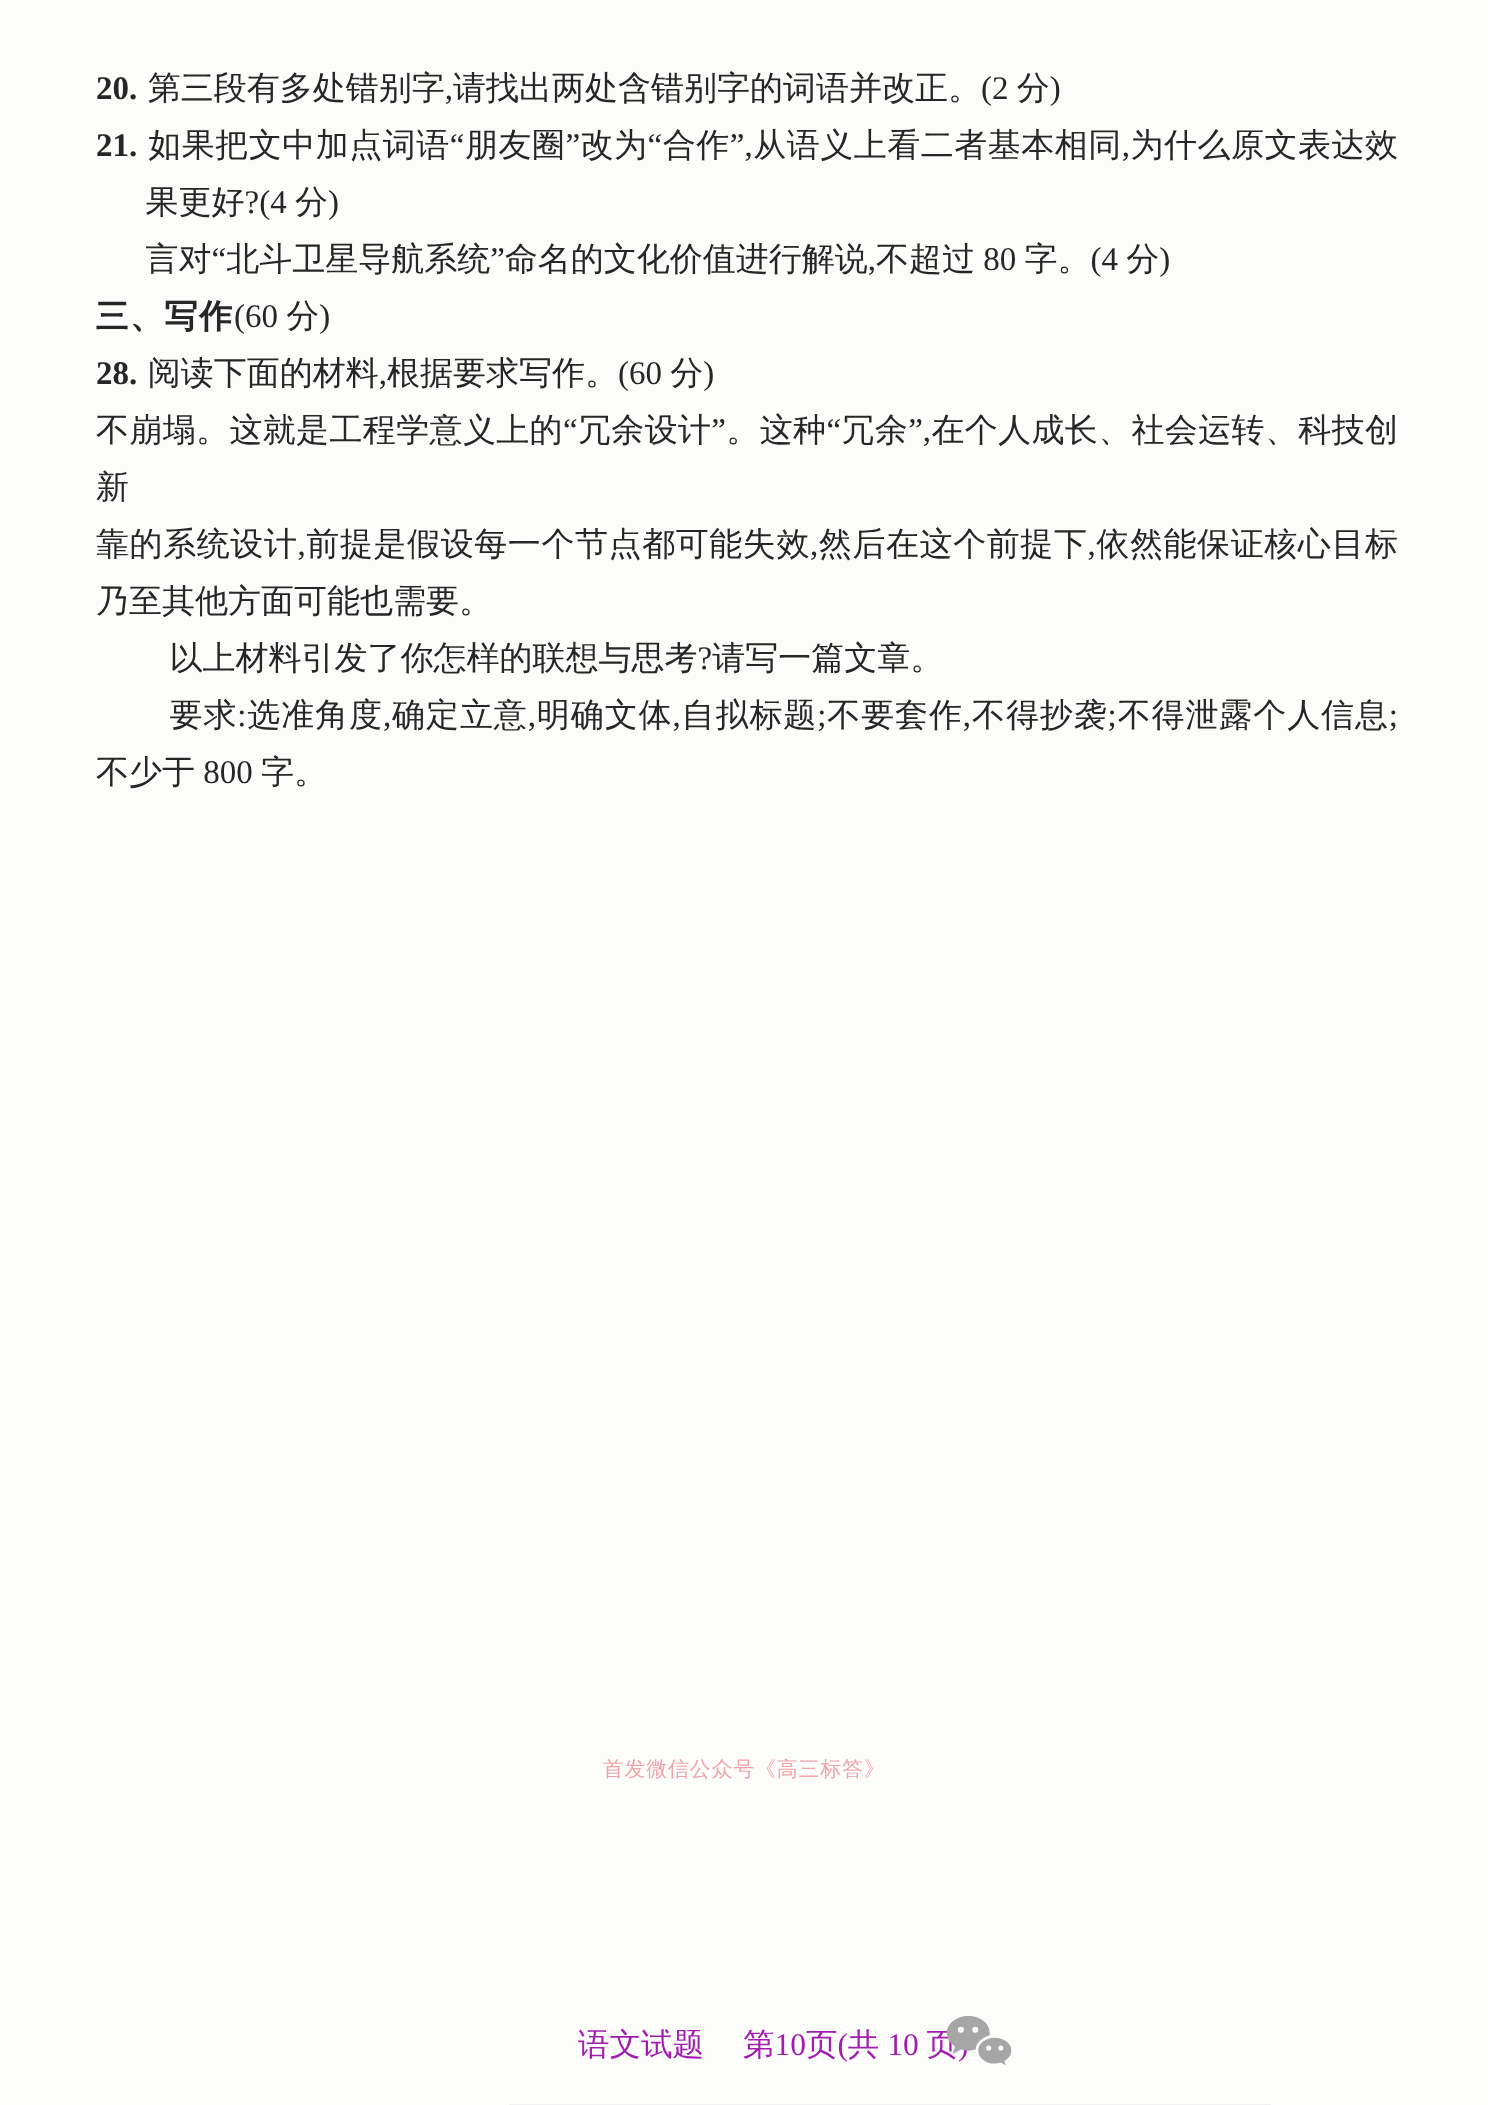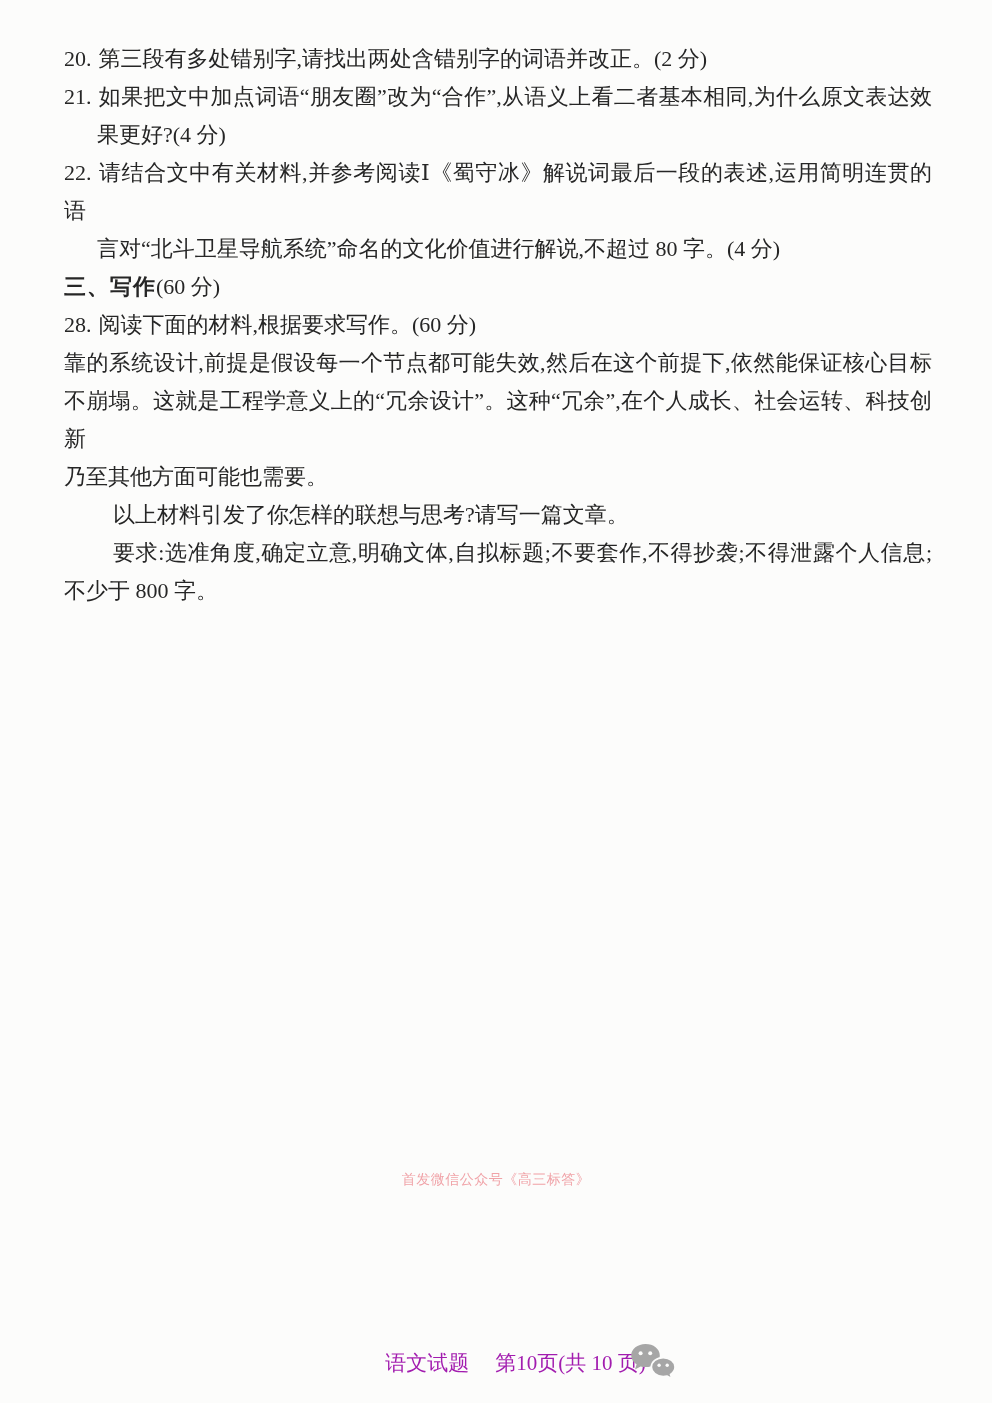--- a/index.html
+++ b/index.html
@@ -16,21 +16,21 @@
     position:absolute;
     left:64px; right:60px; top:40px;
     font-size:22px;
     line-height:38px;
   }
   .line { min-height:38px; }
   .nw { white-space:nowrap; }
   .just { text-align:justify; text-align-last:justify; }
   .ind33 { padding-left:33px; }
   .ind49 { padding-left:49px; }
-  .qnum { font-weight:normal; margin-right:7px; }
+  .qnum { font-weight:bold; margin-right:7px; }
   .sec-title {
     font-weight:bold;
     font-family:Liberation Serif, serif;
     letter-spacing:1px;
   }
   .watermark {
     position:absolute;
     top:1171px; left:0; right:0;
     text-align:center;
     font-size:14px;
@@ -58,29 +58,28 @@
 
 <div class="page">
 
   <main class="content">
 
     <div class="line nw"><b class="qnum">20.</b><span>第三段有多处错别字,请找出两处含错别字的词语并改正。(2 分)</span></div>
 
     <div class="line just"><b class="qnum">21.</b><span>如果把文中加点词语“朋友圈”改为“合作”,从语义上看二者基本相同,为什么原文表达效</span></div>
     <div class="line nw ind33"><span>果更好?(4 分)</span></div>
 
-    <div class="line just"><b class="qnum">22.</b><span>请结合文中有关材料,并参考阅读Ⅰ《蜀守冰》解说词最后一段的表述,运用简明连贯的语</span></div>
     <div class="line nw ind33"><span>言对“北斗卫星导航系统”命名的文化价值进行解说,不超过 80 字。(4 分)</span></div>
 
     <div class="line nw"><span class="sec-title">三、写作</span><span>(60 分)</span></div>
 
     <div class="line nw"><b class="qnum">28.</b><span>阅读下面的材料,根据要求写作。(60 分)</span></div>
 
+    <div class="line just"><span>不崩塌。这就是工程学意义上的“冗余设计”。这种“冗余”,在个人成长、社会运转、科技创新</span></div>
     <div class="line just"><span>靠的系统设计,前提是假设每一个节点都可能失效,然后在这个前提下,依然能保证核心目标</span></div>
-    <div class="line just"><span>不崩塌。这就是工程学意义上的“冗余设计”。这种“冗余”,在个人成长、社会运转、科技创新</span></div>
     <div class="line nw"><span>乃至其他方面可能也需要。</span></div>
 
     <div class="line nw ind49"><span>以上材料引发了你怎样的联想与思考?请写一篇文章。</span></div>
 
     <div class="line just ind49"><span>要求:选准角度,确定立意,明确文体,自拟标题;不要套作,不得抄袭;不得泄露个人信息;</span></div>
     <div class="line nw"><span>不少于 800 字。</span></div>
 
   </main>
 
   <div class="watermark">首发微信公众号《高三标答》</div>

